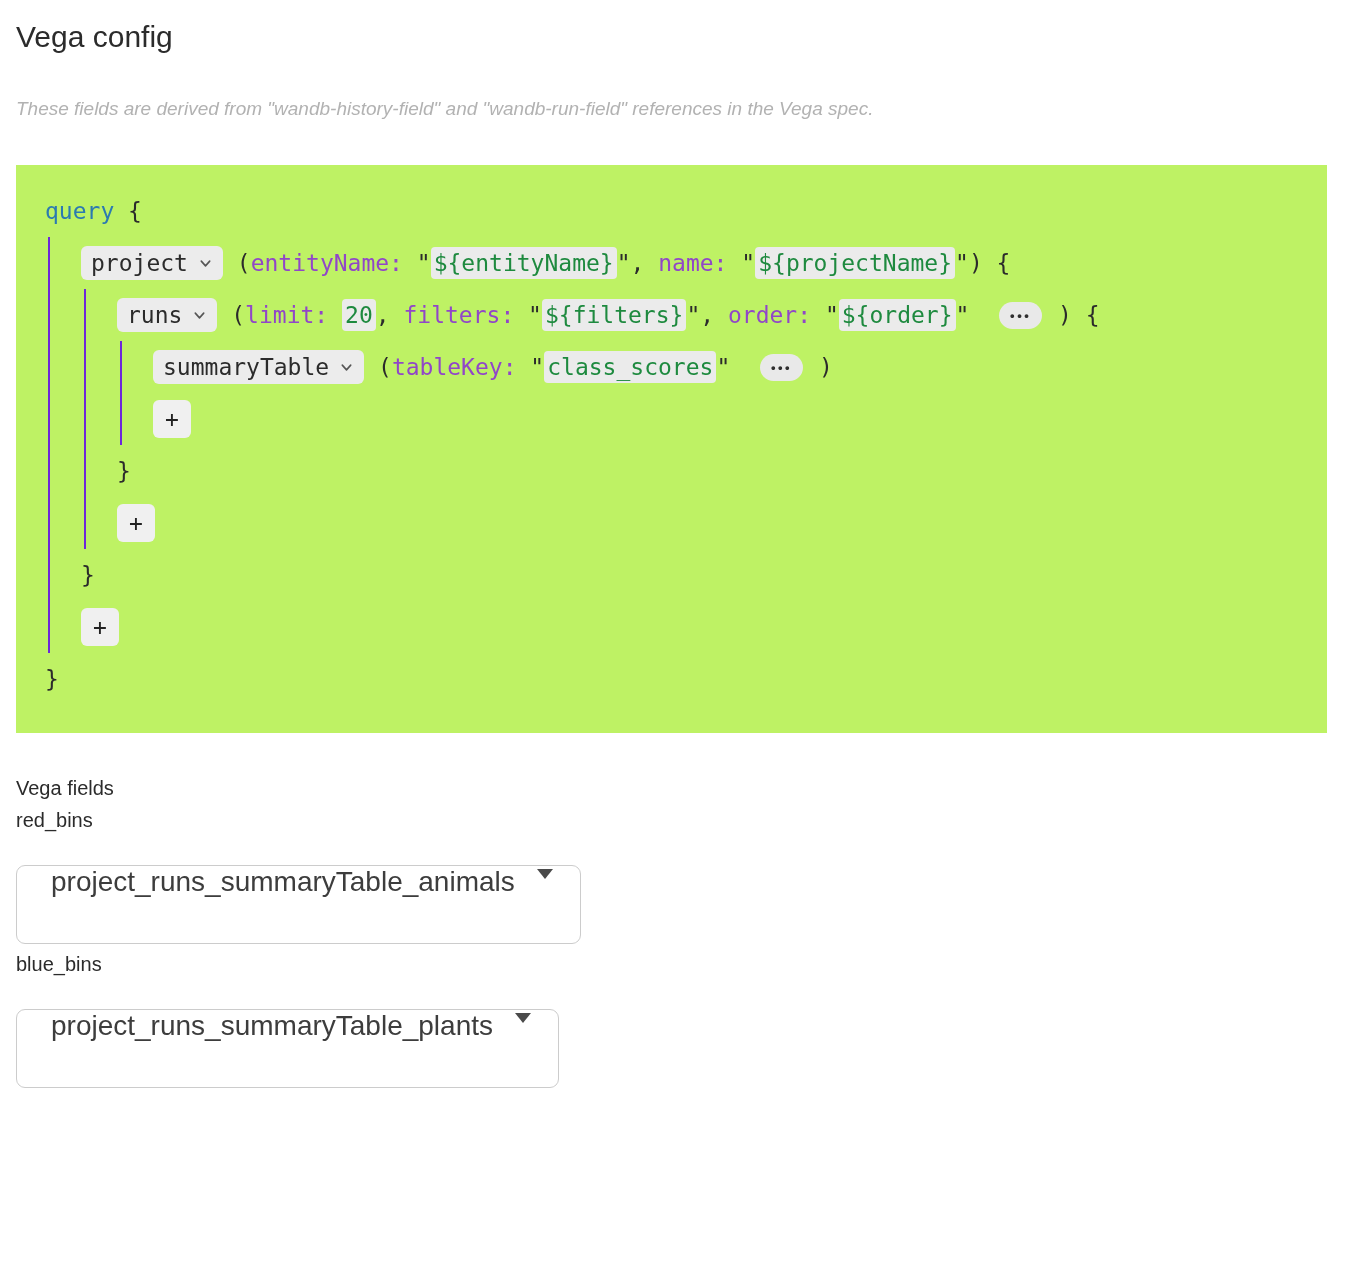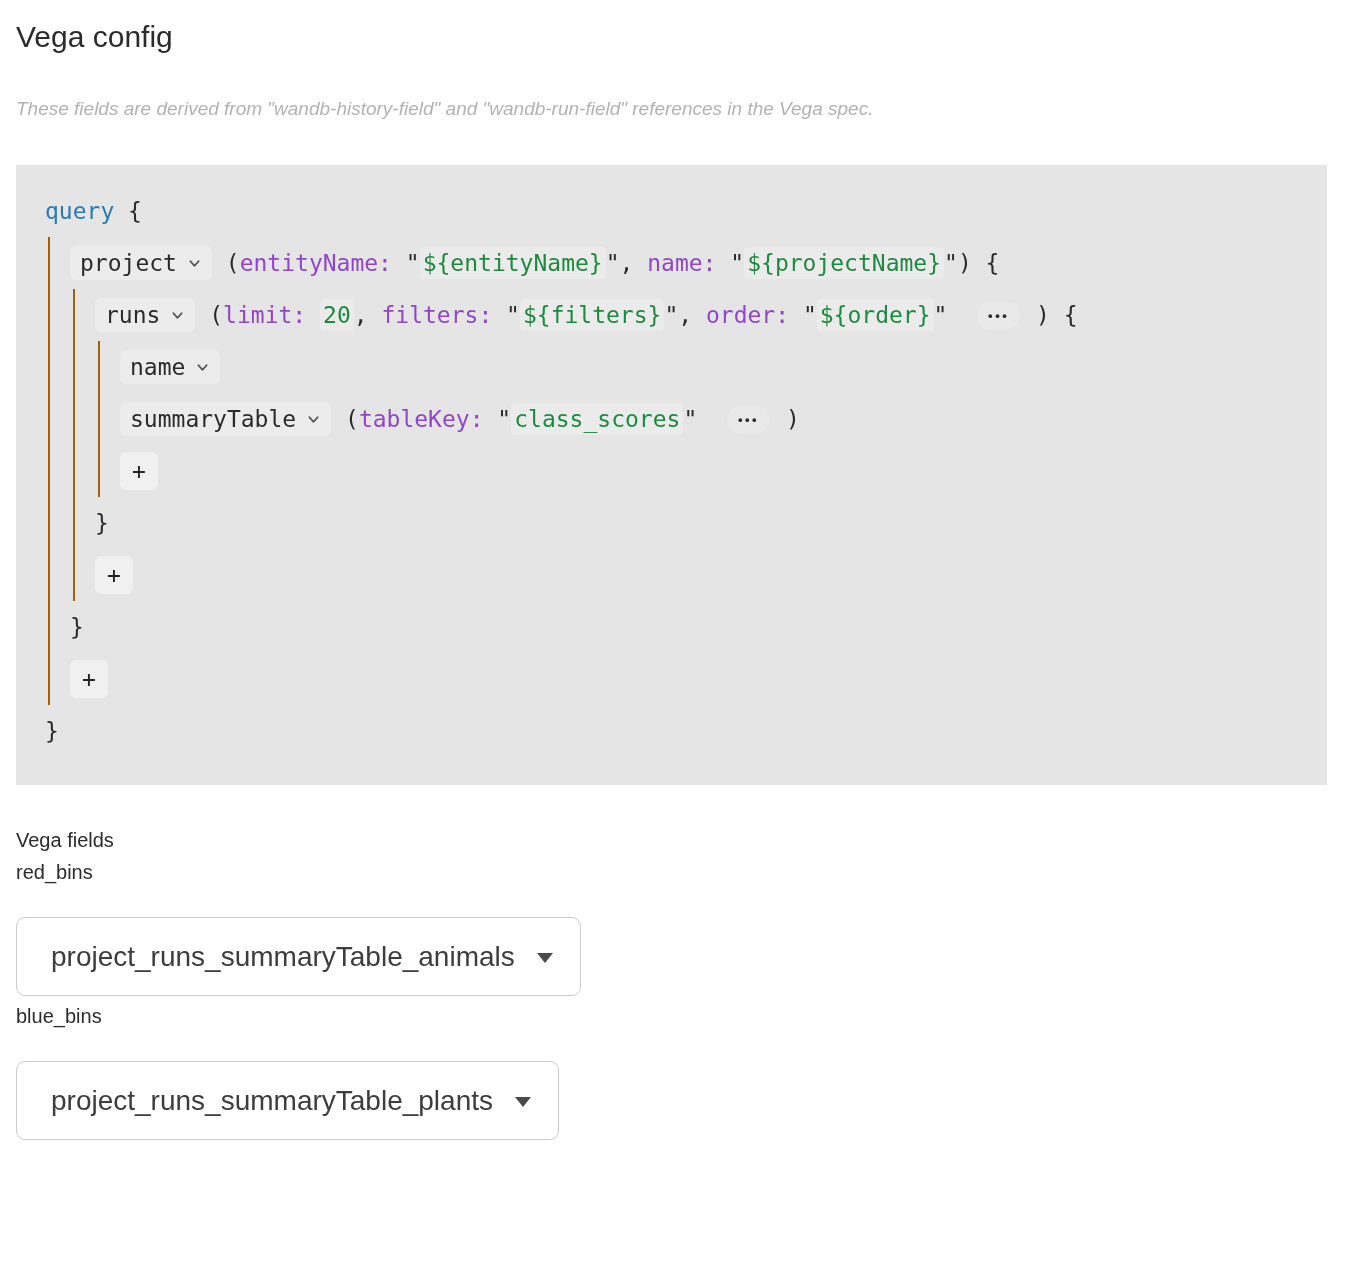--- a/index.html
+++ b/index.html
@@ -24,36 +24,36 @@
     font-style: italic;
     color: #b2b2b2;
     line-height: 45px;
     max-width: 1300px;
   }
 
   
   .code-block {
     margin-top: 34px;
     width: 1311px;
-    background: #e5e5e5;
+    background: #bef264;
     padding: 20px 20px 28px 29px;
   }
   .code-row {
     display: flex;
     align-items: center;
     height: 52px;
     white-space: pre;
     font-family: "DejaVu Sans Mono", "Liberation Mono", monospace;
     font-size: 23px;
     color: #222222;
   }
   .nest {
     margin-left: 3px;
-    border-left: 2px solid #a16207;
-    padding-left: 20px;
+    border-left: 2px solid #6d28d9;
+    padding-left: 31px;
   }
   .tok-kw  { color: #2b7ab1; }
   .tok-arg { color: #9146c8; }
   .tok-pl  { color: #2b2b2b; }
   .tok-tpl, .tok-num {
     color: #1e8a3f;
     background: #ebebeb;
     border-radius: 4px;
     padding: 3px 3px;
   }
@@ -106,21 +106,21 @@
     color: #2b2b2b;
   }
   .field-label {
     margin-top: 9px;
     font-size: 20px;
     color: #2b2b2b;
   }
   .select-box {
     margin-top: 33px;
     display: inline-flex;
-    align-items: center;
+    align-items: flex-start;
     gap: 22px;
     height: 79px;
     border: 1px solid #cccccc;
     border-radius: 9px;
     background: #ffffff;
     padding: 0 27px 0 34px;
     font-size: 28px;
     color: #3d3d3d;
     cursor: pointer;
   }
@@ -146,23 +146,20 @@
       <div class="code-row"><span class="tok-kw">query</span><span class="tok-pl"> {</span></div>
       <div class="nest">
         <div class="code-row"><span class="chip"><span>project</span><svg width="15" height="15" viewBox="0 0 16 16">
               <polyline points="3.5,5.5 8,10.5 12.5,5.5" fill="none" stroke="#555" stroke-width="1.7" stroke-linecap="round" stroke-linejoin="round"></polyline>
             </svg></span><span class="tok-pl"> (</span><span class="tok-arg">entityName:</span><span class="tok-pl"> "</span><span class="tok-tpl">${entityName}</span><span class="tok-pl">", </span><span class="tok-arg">name:</span><span class="tok-pl"> "</span><span class="tok-tpl">${projectName}</span><span class="tok-pl">") {</span></div>
         <div class="nest">
           <div class="code-row"><span class="chip"><span>runs</span><svg width="15" height="15" viewBox="0 0 16 16">
                 <polyline points="3.5,5.5 8,10.5 12.5,5.5" fill="none" stroke="#555" stroke-width="1.7" stroke-linecap="round" stroke-linejoin="round"></polyline>
               </svg></span><span class="tok-pl"> (</span><span class="tok-arg">limit:</span><span class="tok-pl"> </span><span class="tok-num">20</span><span class="tok-pl">, </span><span class="tok-arg">filters:</span><span class="tok-pl"> "</span><span class="tok-tpl">${filters}</span><span class="tok-pl">", </span><span class="tok-arg">order:</span><span class="tok-pl"> "</span><span class="tok-tpl">${order}</span><span class="tok-pl">"  </span><span class="dots-pill">•••</span><span class="tok-pl"> ) {</span></div>
           <div class="nest">
-            <div class="code-row"><span class="chip"><span>name</span><svg width="15" height="15" viewBox="0 0 16 16">
-                  <polyline points="3.5,5.5 8,10.5 12.5,5.5" fill="none" stroke="#555" stroke-width="1.7" stroke-linecap="round" stroke-linejoin="round"></polyline>
-                </svg></span></div>
             <div class="code-row"><span class="chip"><span>summaryTable</span><svg width="15" height="15" viewBox="0 0 16 16">
                   <polyline points="3.5,5.5 8,10.5 12.5,5.5" fill="none" stroke="#555" stroke-width="1.7" stroke-linecap="round" stroke-linejoin="round"></polyline>
                 </svg></span><span class="tok-pl"> (</span><span class="tok-arg">tableKey:</span><span class="tok-pl"> "</span><span class="tok-tpl">class_scores</span><span class="tok-pl">"  </span><span class="dots-pill">•••</span><span class="tok-pl"> )</span></div>
             <div class="code-row"><button class="plus-btn">+</button></div>
           </div>
           <div class="code-row"><span class="tok-pl">}</span></div>
           <div class="code-row"><button class="plus-btn">+</button></div>
         </div>
         <div class="code-row"><span class="tok-pl">}</span></div>
         <div class="code-row"><button class="plus-btn">+</button></div>

